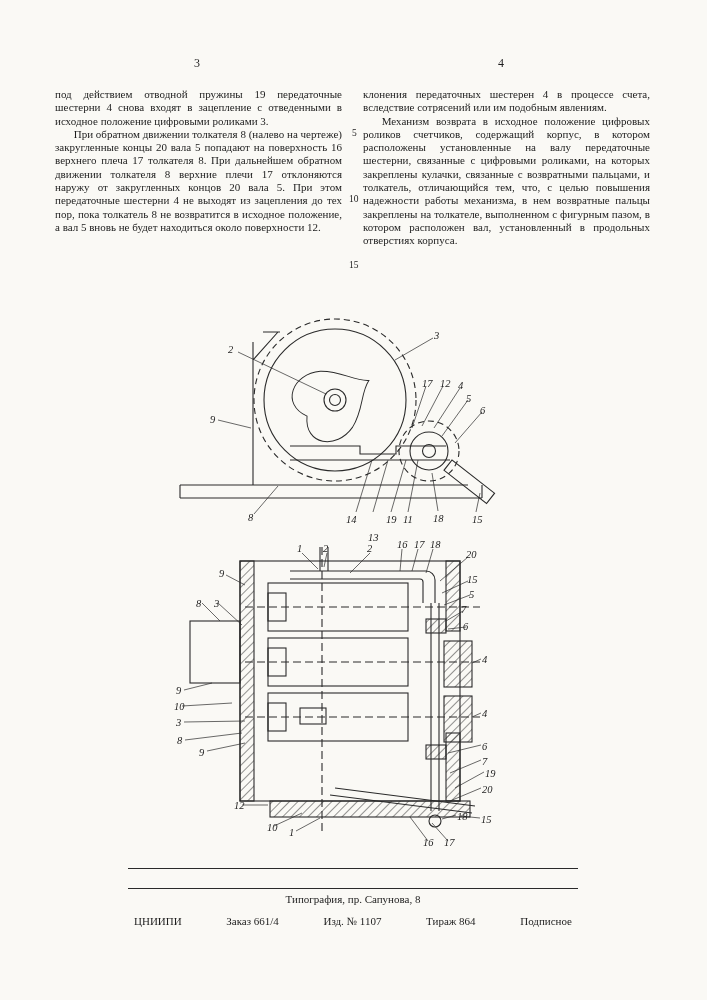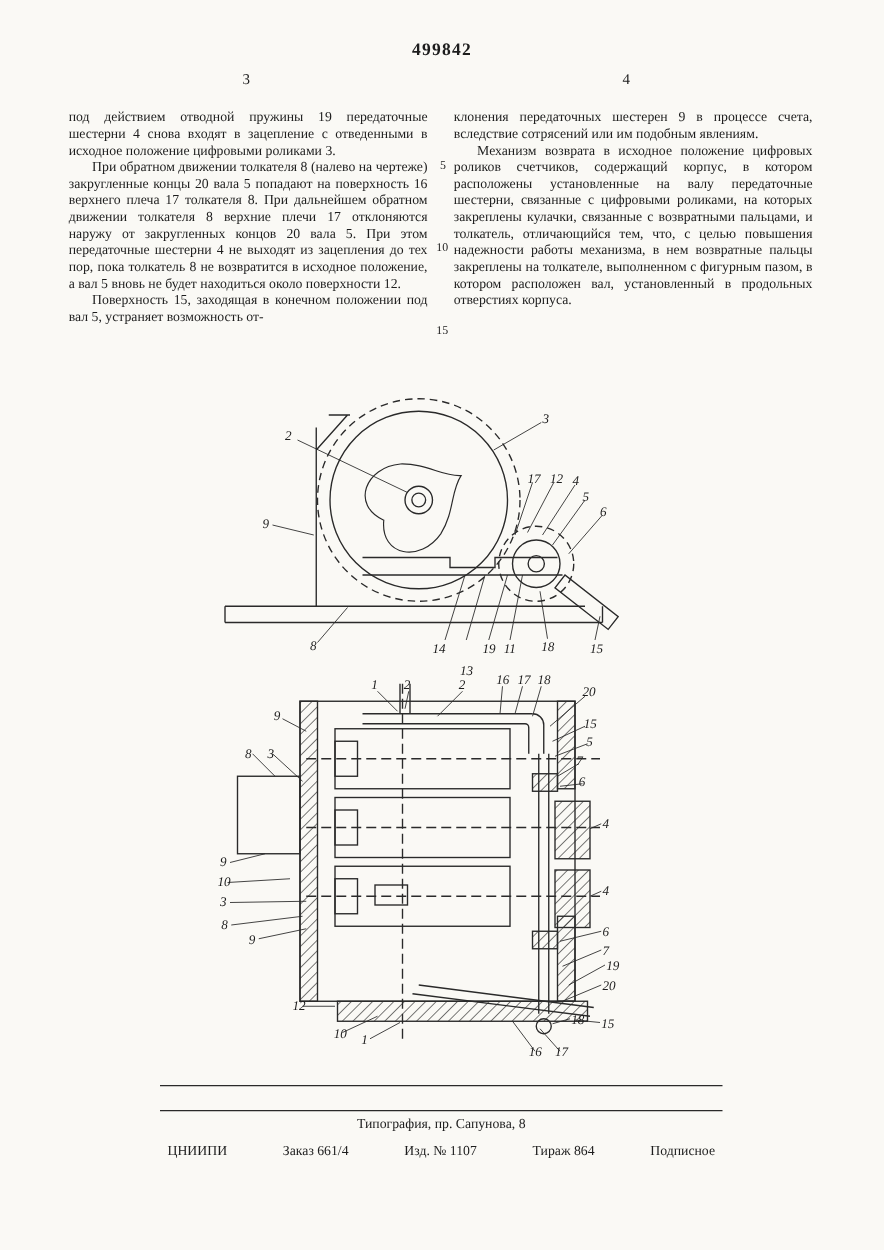--- a/index.html
+++ b/index.html
@@ -52,35 +52,33 @@
     position:absolute;left:128px;width:450px;top:893px;
     text-align:center;font-size:11px;
   }
   svg{display:block;}
 </style>
 </head>
 <body>
 
 <div class="page">
 
-  <div class="patent-number">499842</div>
   <div class="colnum left">3</div>
   <div class="colnum right">4</div>
 
   <div class="col col-left">
     <div class="para-block">
         <p>под действием отводной пружины 19 передаточные шестерни 4 снова входят в зацепление с отведенными в исходное положение цифровыми роликами 3.</p>
         <p>При обратном движении толкателя 8 (налево на чертеже) закругленные концы 20 вала 5 попадают на поверхность 16 верхнего плеча 17 толкателя 8. При дальнейшем обратном движении толкателя 8 верхние плечи 17 отклоняются наружу от закругленных концов 20 вала 5. При этом передаточные шестерни 4 не выходят из зацепления до тех пор, пока толкатель 8 не возвратится в исходное положение, а вал 5 вновь не будет находиться около поверхности 12.</p>
-        <p>Поверхность 15, заходящая в конечном положении под вал 5, устраняет возможность от-</p>
       </div>
   </div>
 
   <div class="col col-right">
     <div class="para-block">
-        <p>клонения передаточных шестерен 9 в процессе счета, вследствие сотрясений или им подобным явлениям.</p>
+        <p>клонения передаточных шестерен 4 в процессе счета, вследствие сотрясений или им подобным явлениям.</p>
       </div>
     <div class="para-block indent-all">
         <p>Механизм возврата в исходное положение цифровых роликов счетчиков, содержащий корпус, в котором расположены установленные на валу передаточные шестерни, связанные с цифровыми роликами, на которых закреплены кулачки, связанные с возвратными пальцами, и толкатель, отличающийся тем, что, с целью повышения надежности работы механизма, в нем возвратные пальцы закреплены на толкателе, выполненном с фигурным пазом, в котором расположен вал, установленный в продольных отверстиях корпуса.</p>
       </div>
   </div>
 
   <span class="linenum ln-5">5</span>
   <span class="linenum ln-10">10</span>
   <span class="linenum ln-15">15</span>
 

